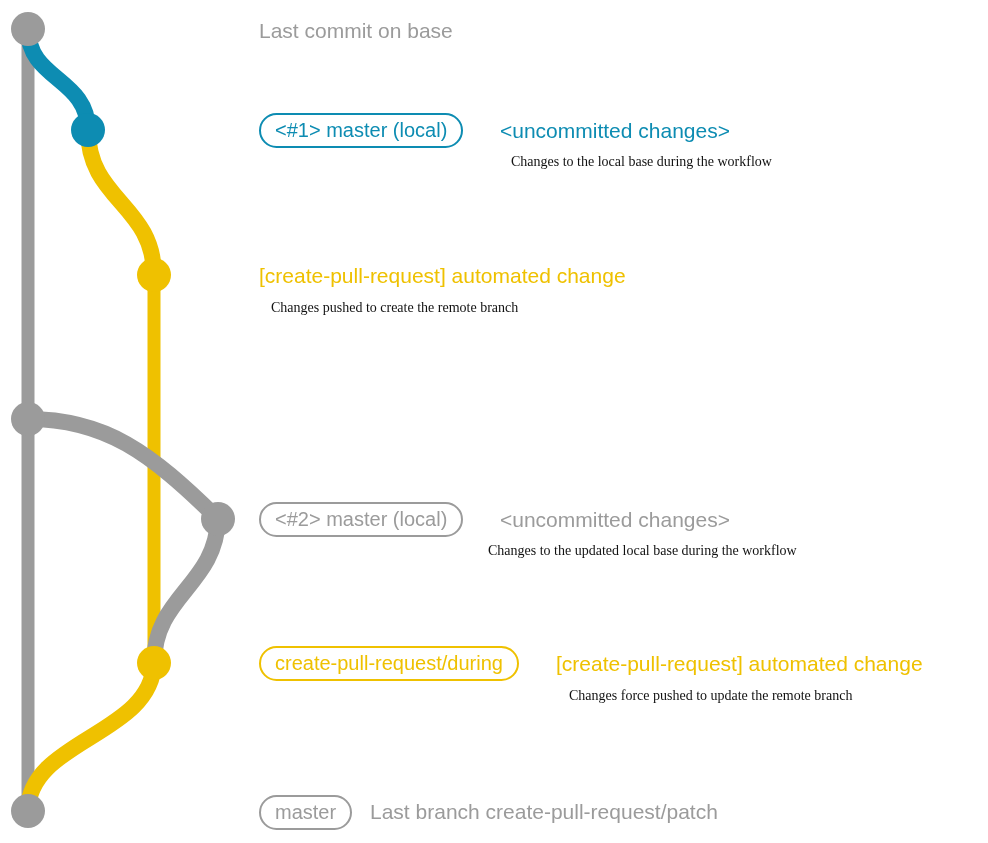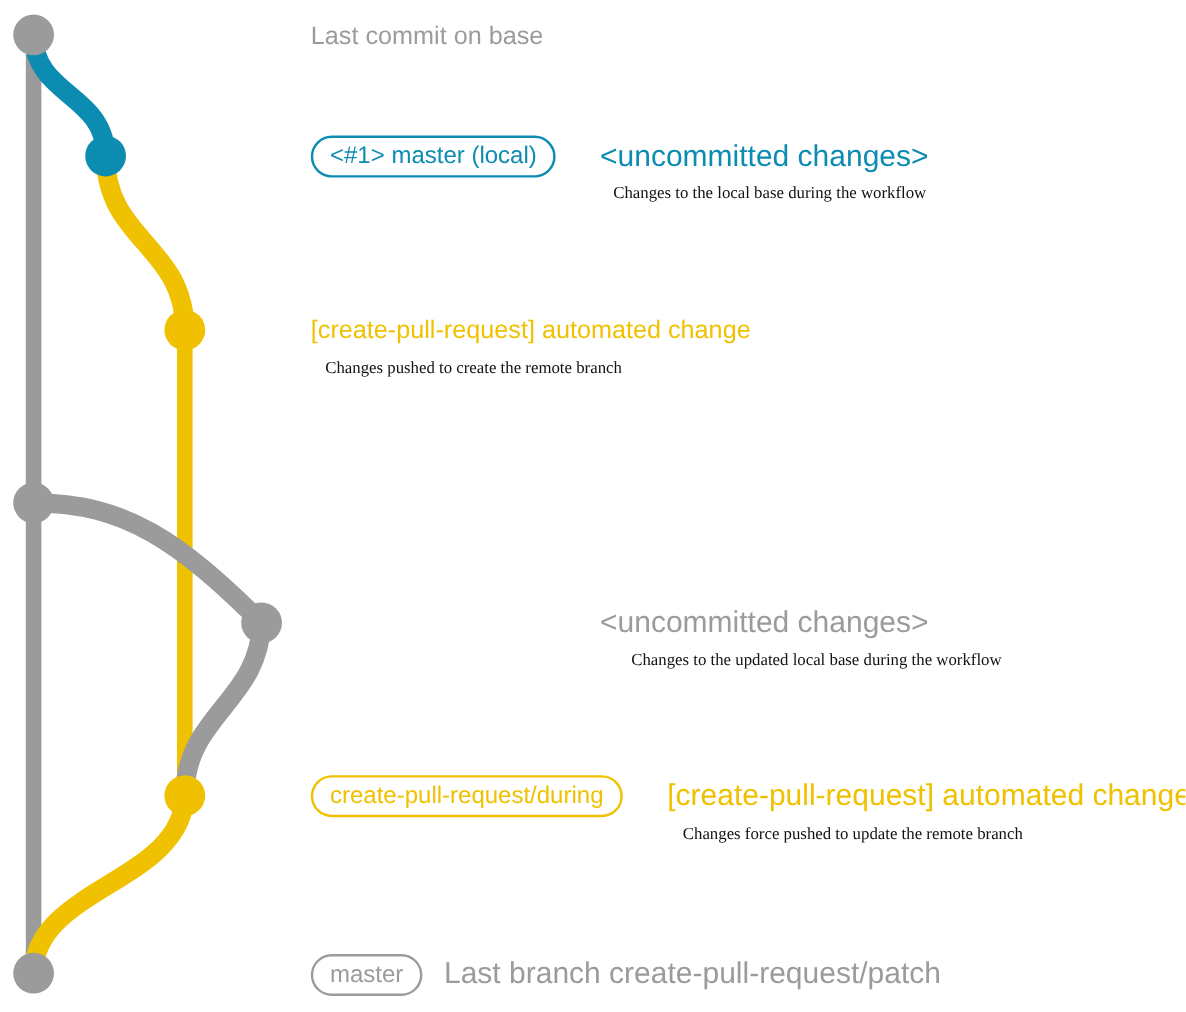--- a/index.html
+++ b/index.html
@@ -32,21 +32,21 @@
     line-height: 20px;
     white-space: nowrap;
     background: #ffffff;
     box-sizing: border-box;
   }
   .badge-blue  { border-color: #0d8cb2; color: #0d8cb2; }
   .badge-gray  { border-color: #9b9b9b; color: #9b9b9b; }
   .badge-amber { border-color: #efc100; color: #efc100; }
 
   .subject {
-    font-size: 25px;
+    font-size: 21px;
     line-height: 21px;
     white-space: nowrap;
     font-family: "Liberation Sans", sans-serif;
   }
   .subject-blue  { color: #0d8cb2; }
   .subject-gray  { color: #9b9b9b; }
   .subject-amber { color: #efc100; }
 
   .headline {
     position: absolute;
@@ -103,22 +103,25 @@
   <div class="badge-slot" style="left:259px; top:113px;">
     <span class="badge badge-blue">&lt;#1&gt; master (local)</span>
   </div>
   <div class="subject subject-blue" style="position:absolute; left:500px; top:120px;">&lt;uncommitted changes&gt;</div>
   <div class="note" style="left:511px; top:152px;">Changes to the local base during the workflow</div>
 
   <div class="headline headline-amber" style="left:259px; top:265px;">[create-pull-request] automated change</div>
   <div class="note" style="left:271px; top:298px;">Changes pushed to create the remote branch</div>
 
 
+  <div class="badge-slot" style="left:259px; top:502px;">
+    <span class="badge badge-gray">&lt;#2&gt; master (local)</span>
+  </div>
   <div class="subject subject-gray" style="position:absolute; left:500px; top:509px;">&lt;uncommitted changes&gt;</div>
-  <div class="note" style="left:526px; top:541px;">Changes to the updated local base during the workflow</div>
+  <div class="note" style="left:488px; top:541px;">Changes to the updated local base during the workflow</div>
 
   <div class="badge-slot" style="left:259px; top:646px;">
     <span class="badge badge-amber">create-pull-request/during</span>
   </div>
   <div class="subject subject-amber" style="position:absolute; left:556px; top:653px;">[create-pull-request] automated change</div>
   <div class="note" style="left:569px; top:686px;text-align:right;">Changes force pushed to update the remote branch</div>
 
   <div class="badge-slot" style="left:259px; top:795px;">
     <span class="badge badge-gray">master</span>
   </div>

